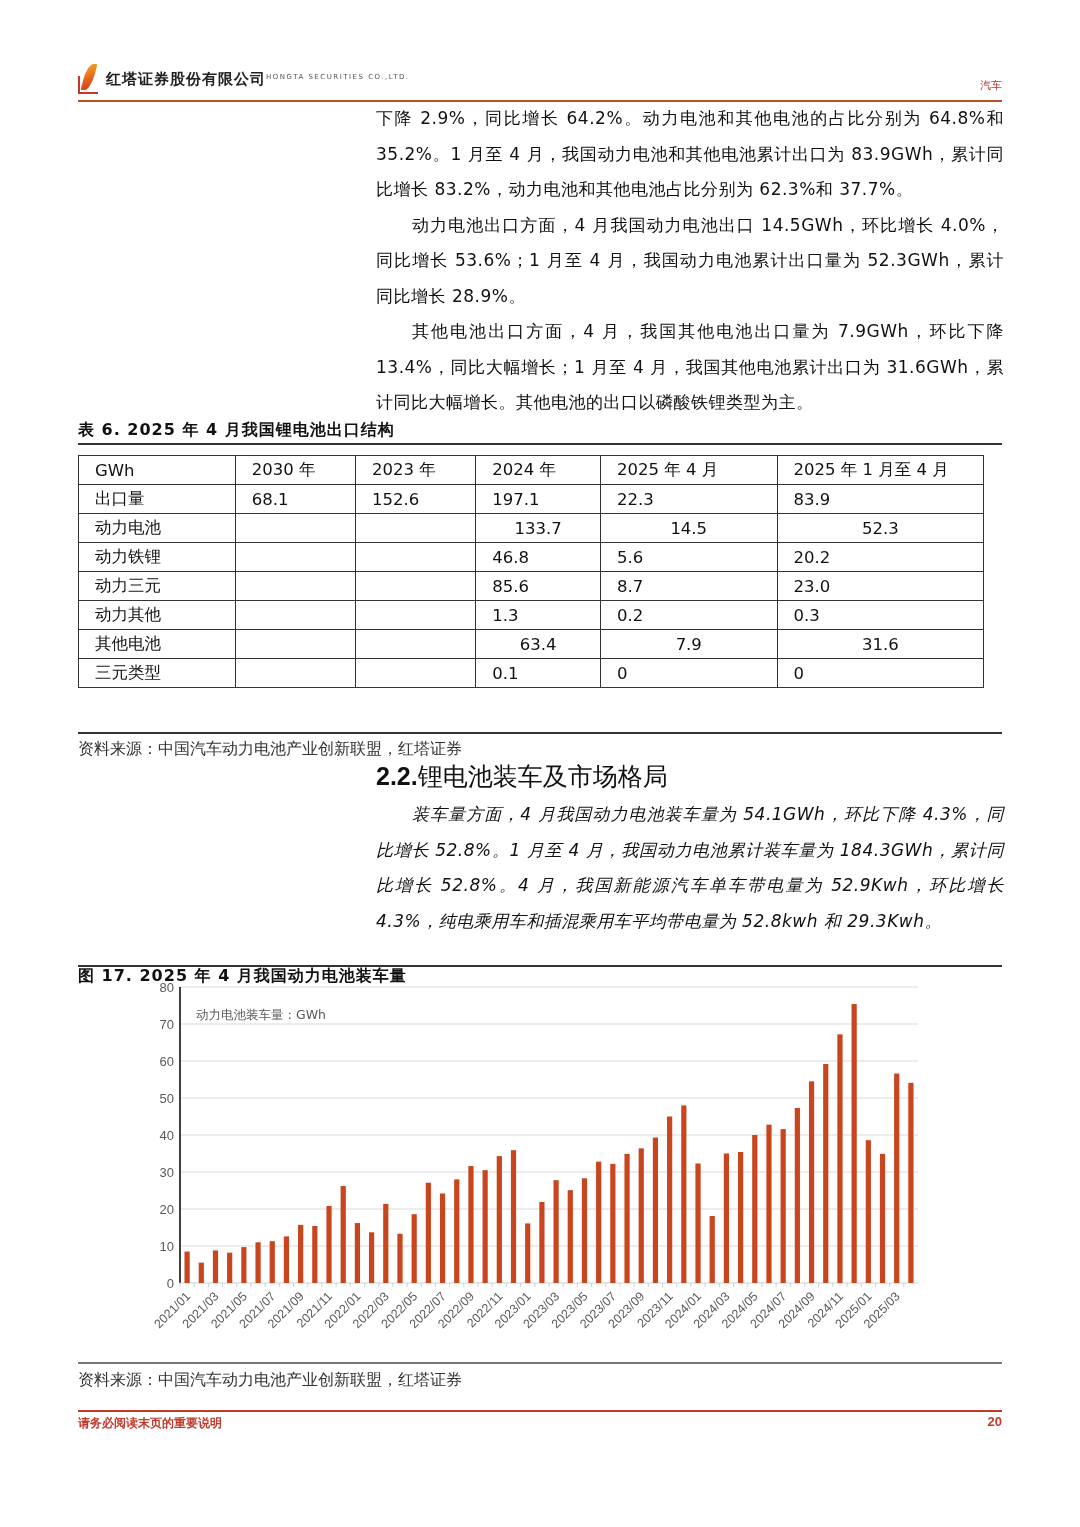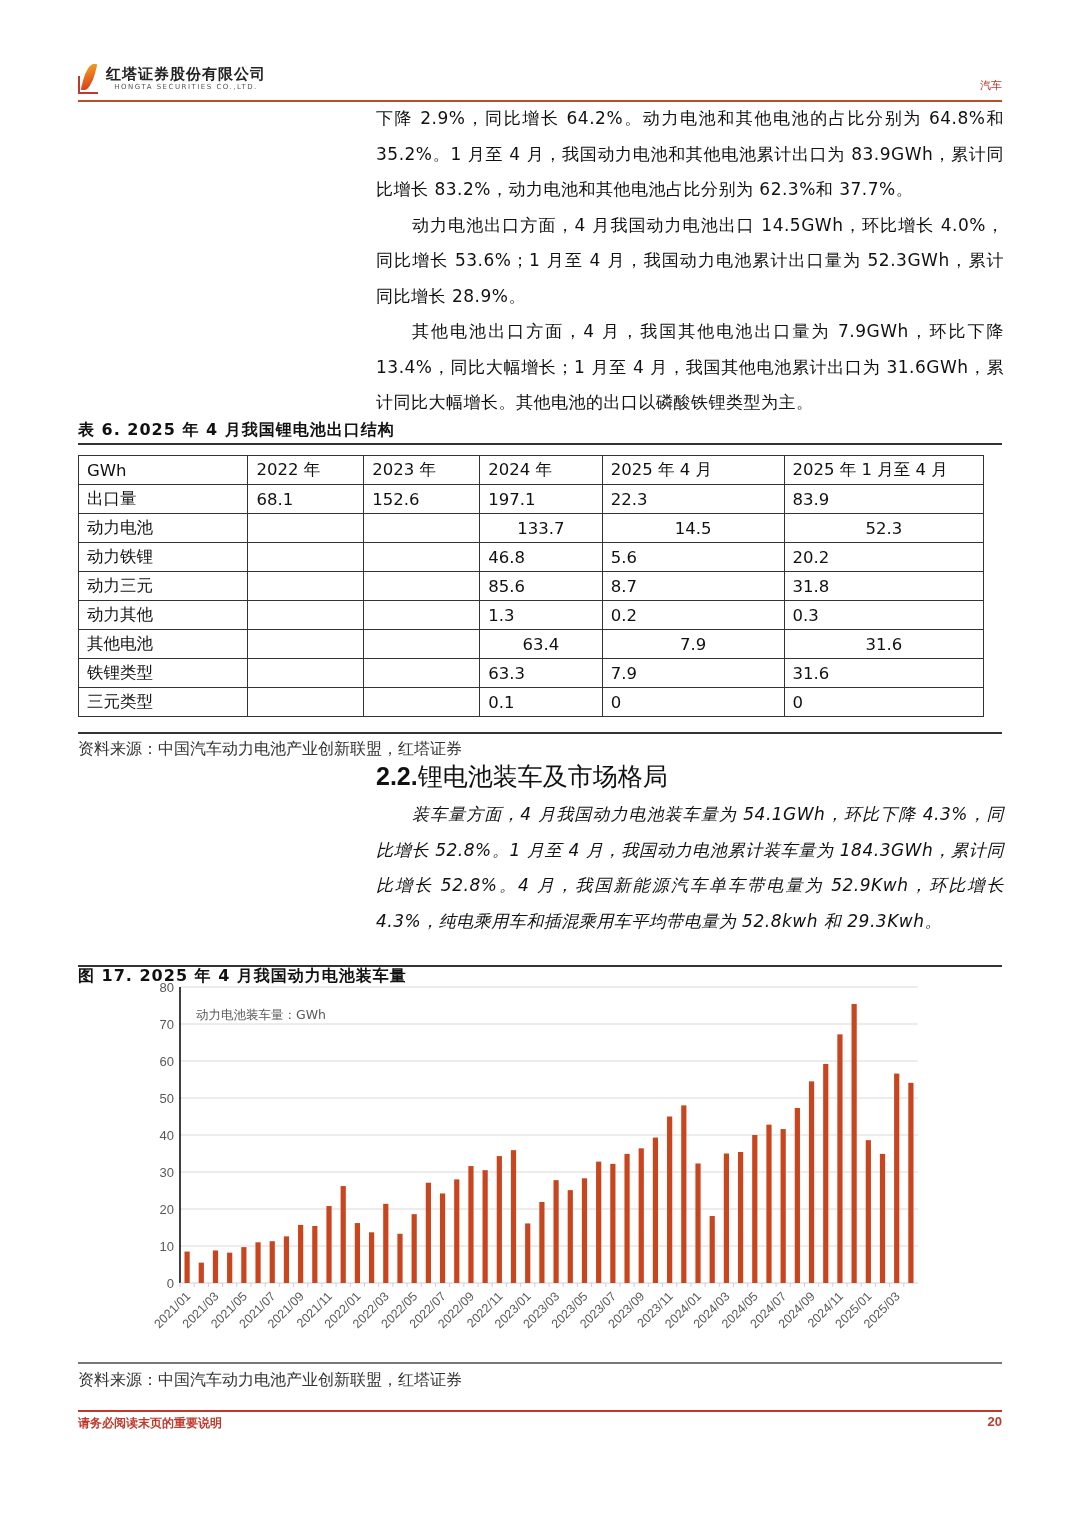--- a/index.html
+++ b/index.html
@@ -3,35 +3,35 @@
 <meta charset="utf-8">
 <style>
   html,body{margin:0;padding:0;background:#fff;}
   body{width:1080px;height:1527px;position:relative;overflow:hidden;font-family:"DejaVu Sans","Liberation Sans",sans-serif;color:#111;}
   .abs{position:absolute;}
   
   .logo{left:78px;top:64px;display:flex;align-items:center;gap:6px;}
   .logo-mark{width:22px;height:30px;position:relative;}
   .logo-mark .box{position:absolute;left:0;bottom:0;width:20px;height:18px;border:2px solid #c0392b;border-top:none;border-right:none;box-sizing:border-box;}
   .logo-mark .flame{position:absolute;left:6px;top:0;width:10px;height:26px;background:linear-gradient(160deg,#f4a321,#d9361d);border-radius:60% 10% 60% 10%;transform:skewX(-15deg);}
-  .logo-text{display:flex;flex-direction:column;line-height:1;text-align:center;}
+  .logo-text{display:flex;flex-direction:row;line-height:1;text-align:center;}
   .logo-cn{font-size:15px;font-weight:bold;color:#222;letter-spacing:1px;}
   .logo-en{font-size:7px;color:#555;letter-spacing:1.5px;margin-top:2px;}
   .header-right{right:78px;top:78px;font-size:11px;color:#c0392b;}
   .header-rule{left:78px;top:100px;width:924px;height:2px;background:#b5502a;}
   
   .para{left:376px;width:628px;font-size:17px;line-height:35.5px;text-align:justify;letter-spacing:0.5px;}
   .para p{margin:0;}
   .indent{text-indent:36px;}
   .cap{left:78px;font-size:16px;font-weight:bold;letter-spacing:1px;}
   .cap-rule{left:78px;width:924px;height:1.5px;background:#333;}
   .src{left:78px;font-size:16px;color:#333;}
   
   table.t{position:absolute;left:78px;top:455px;width:906px;border-collapse:collapse;font-size:16.5px;}
-  table.t td{border:1px solid #333;height:28px;padding:0 8px;white-space:nowrap;}
+  table.t td{border:1px solid #333;height:28px;padding:0 16px;white-space:nowrap;}
   table.t td.r{}
   table.t td.c{text-align:center;}
   .h2{left:376px;top:760px;font-size:25px;}
   .h2 b{font-family:"Liberation Sans",sans-serif;font-weight:bold;}
   
   .chart{left:150px;top:975px;width:860px;height:390px;}
   .footer-rule{left:78px;top:1410px;width:924px;height:2px;background:#c0392b;}
   .footer-note{left:78px;top:1415px;font-size:12px;color:#c0392b;font-weight:bold;}
   .page-num{right:78px;top:1414px;font-size:13px;font-weight:bold;color:#c0392b;font-family:"Liberation Sans",sans-serif;}
 </style>
@@ -57,21 +57,21 @@
   <p class="indent">其他电池出口方面，4 月，我国其他电池出口量为 7.9GWh，环比下降 13.4%，同比大幅增长；1 月至 4 月，我国其他电池累计出口为 31.6GWh，累计同比大幅增长。其他电池的出口以磷酸铁锂类型为主。</p>
 </div>
 
 <div class="abs cap" style="top:420px;">表 6. 2025 年 4 月我国锂电池出口结构</div>
 <div class="abs cap-rule" style="top:443px;"></div>
 
 <table class="t">
   <tbody id="tbody">
       <tr>
         <td style="width: 180px;">GWh</td>
-        <td style="width: 110px;">2022 年</td>
+        <td style="width: 110px;">2030 年</td>
         <td style="width: 110px;">2023 年</td>
         <td style="width: 119px;">2024 年</td>
         <td class="r" style="width: 185px;">2025 年 4 月</td>
         <td style="width: 191px;">2025 年 1 月至 4 月</td>
       </tr>
       <tr>
         <td>出口量</td>
         <td>68.1</td>
         <td>152.6</td>
         <td>197.1</td>
@@ -93,45 +93,37 @@
         <td class="r">46.8</td>
         <td class="r">5.6</td>
         <td class="r">20.2</td>
       </tr>
       <tr>
         <td class="r">动力三元</td>
         <td class="r"></td>
         <td class="r"></td>
         <td class="r">85.6</td>
         <td class="r">8.7</td>
-        <td class="r">31.8</td>
+        <td class="r">23.0</td>
       </tr>
       <tr>
         <td class="r">动力其他</td>
         <td class="r"></td>
         <td class="r"></td>
         <td class="r">1.3</td>
         <td class="r">0.2</td>
         <td class="r">0.3</td>
       </tr>
       <tr>
         <td>其他电池</td>
         <td class="c"></td>
         <td class="c"></td>
         <td class="c">63.4</td>
         <td class="c">7.9</td>
         <td class="c">31.6</td>
-      </tr>
-      <tr>
-        <td class="r">铁锂类型</td>
-        <td class="r"></td>
-        <td class="r"></td>
-        <td class="r">63.3</td>
-        <td class="r">7.9</td>
-        <td class="r">31.6</td>
       </tr>
       <tr>
         <td class="r">三元类型</td>
         <td class="r"></td>
         <td class="r"></td>
         <td class="r">0.1</td>
         <td class="r">0</td>
         <td class="r">0</td>
       </tr>
     </tbody>

